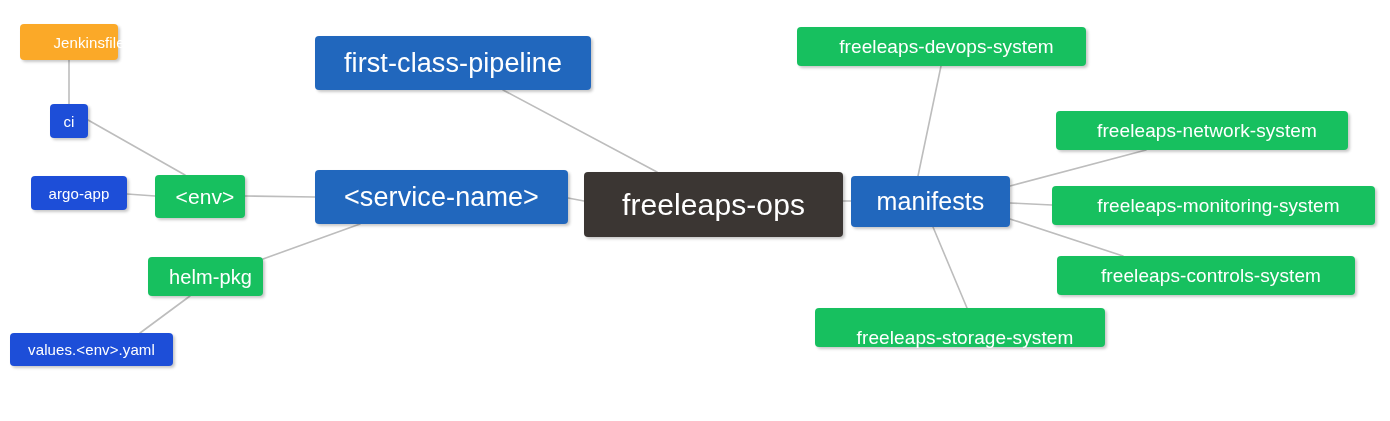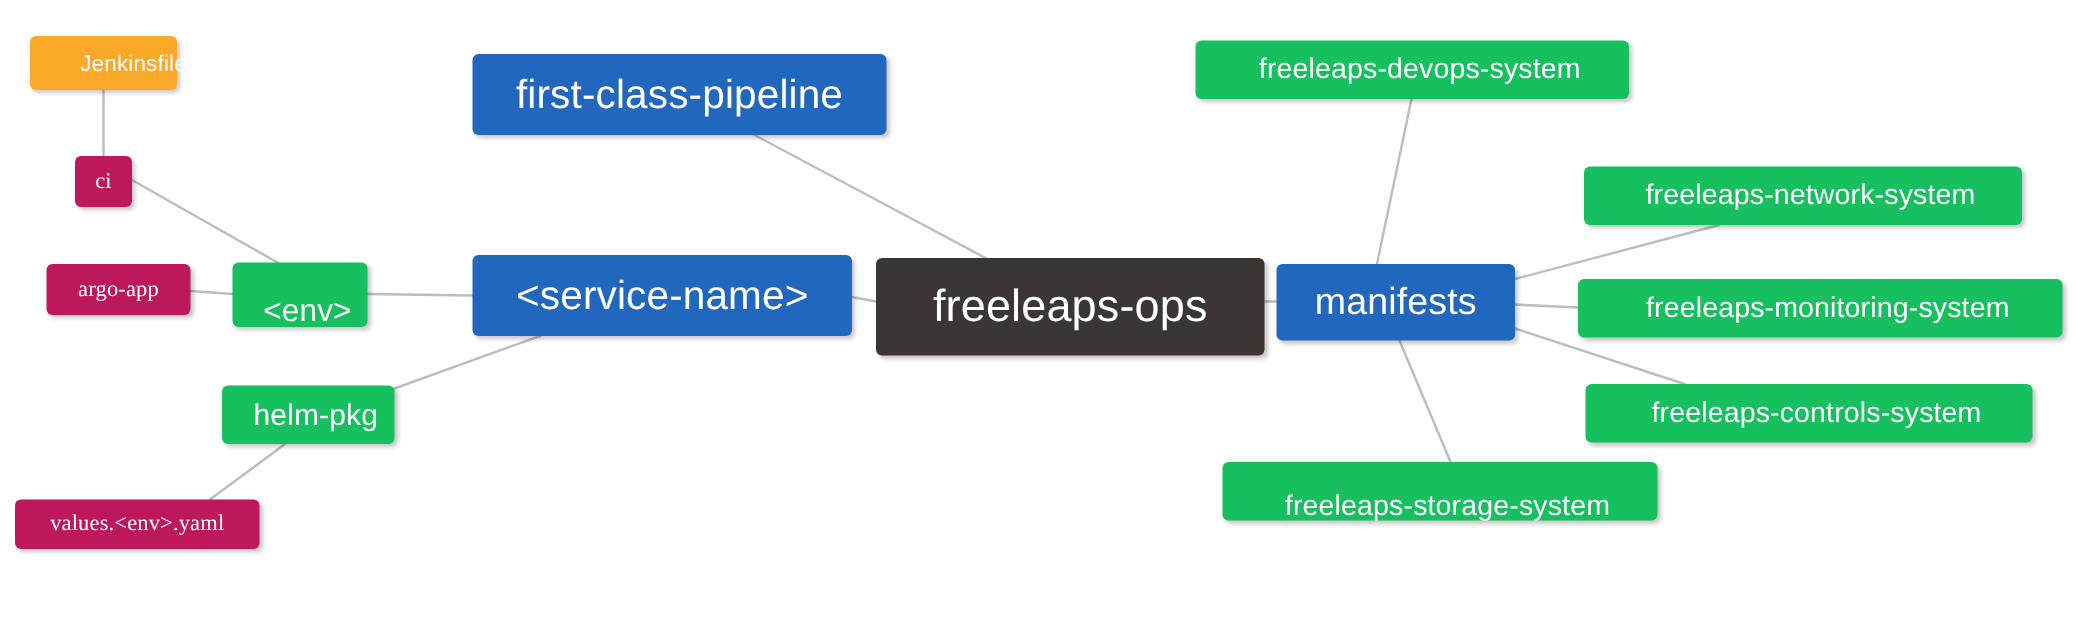--- a/index.html
+++ b/index.html
@@ -35,21 +35,21 @@
     color: #ffffff;
     white-space: nowrap;
     border-radius: 4px;
     box-shadow: 2px 2px 3px rgba(0,0,0,0.22);
     line-height: 1;
     letter-spacing: 0.1px;
   }
   .n-root   { background: #3b3633; }
   .n-blue   { background: #2167bd; }
   .n-green  { background: #17c05f; padding-left: 10px; }
-  .n-red    { background: #be185d; font-family: Liberation Serif, serif; }
+  .n-red    { background: #1d4ed8; }
   .n-orange { background: #fba928; padding-left: 40px; }
 </style>
 </head>
 <body>
 
 <div id="canvas">
   <svg id="edges" viewBox="0 0 1390 421" width="1390" height="421">
       <line x1="69" y1="60" x2="69" y2="104" stroke="#bdbdbd" stroke-width="1.6" stroke-linecap="round"></line>
       <line x1="88" y1="120" x2="185" y2="175" stroke="#bdbdbd" stroke-width="1.6" stroke-linecap="round"></line>
       <line x1="127" y1="194" x2="155" y2="196" stroke="#bdbdbd" stroke-width="1.6" stroke-linecap="round"></line>
@@ -68,21 +68,21 @@
   <div id="nodes-layer">
       <div class="node n-orange" style="left: 20px; top: 24px; width: 98px; height: 36px; font-size: 15px;">
         <span>Jenkinsfile</span>
       </div>
       <div class="node n-red" style="left: 50px; top: 104px; width: 38px; height: 34px; font-size: 15px;">
         <span>ci</span>
       </div>
       <div class="node n-red" style="left: 31px; top: 176px; width: 96px; height: 34px; font-size: 15px;">
         <span>argo-app</span>
       </div>
-      <div class="node n-green" style="left: 155px; top: 175px; width: 90px; height: 43px; font-size: 21px; align-items: flex-end;">
+      <div class="node n-green" style="left: 155px; top: 175px; width: 90px; height: 43px; font-size: 21px;">
         <span>&lt;env&gt;</span>
       </div>
       <div class="node n-green" style="left: 148px; top: 257px; width: 115px; height: 39px; font-size: 20px;">
         <span>helm-pkg</span>
       </div>
       <div class="node n-red" style="left: 10px; top: 333px; width: 163px; height: 33px; font-size: 15px;">
         <span>values.&lt;env&gt;.yaml</span>
       </div>
       <div class="node n-blue" style="left: 315px; top: 170px; width: 253px; height: 54px; font-size: 27px;">
         <span>&lt;service-name&gt;</span>

